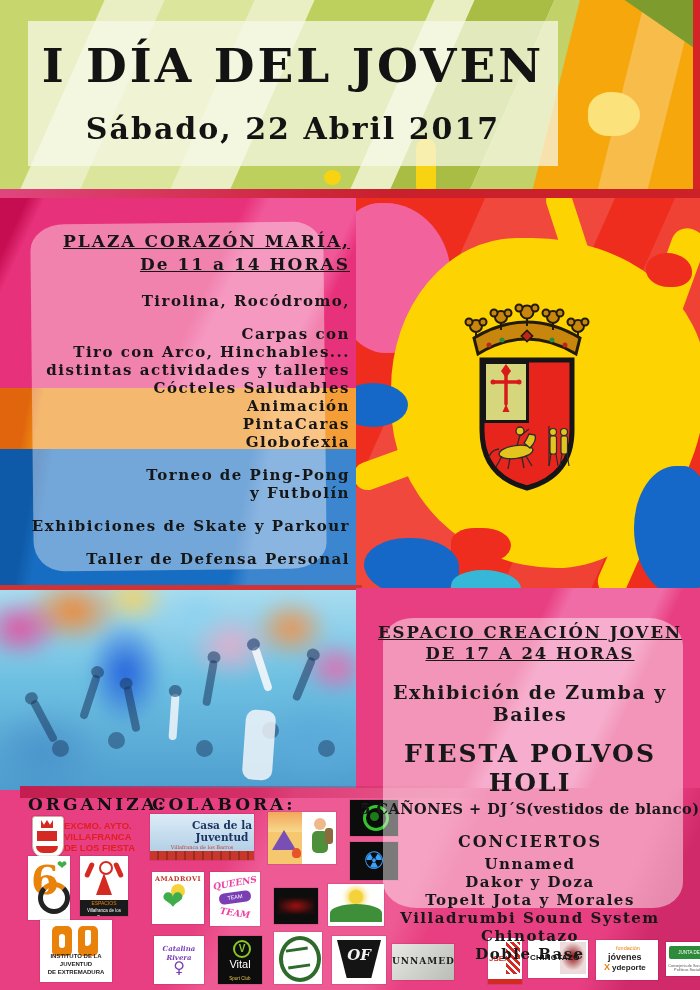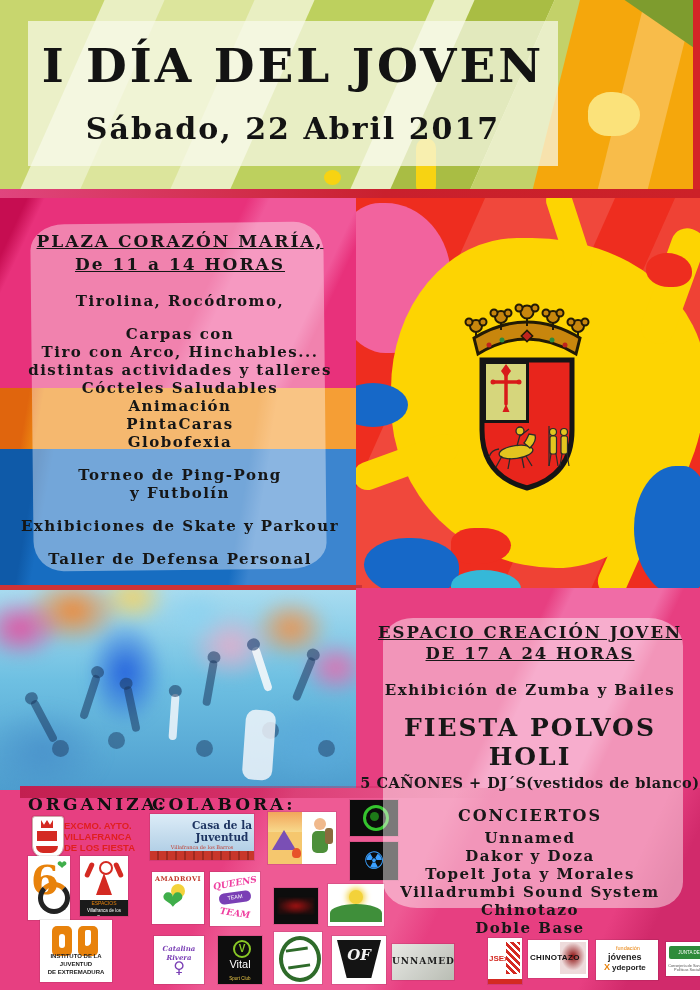--- a/index.html
+++ b/index.html
@@ -54,21 +54,21 @@
   .rb3{left:330px;top:300px;width:60px;height:80px;}
   .blue-patch{position:absolute;background:#1668c8;}
   .bp1{left:278px;top:268px;width:80px;height:130px;border-radius:55% 40% 45% 60%/50% 55% 40% 55%;}
   .bp2{left:8px;top:340px;width:95px;height:58px;border-radius:50% 55% 45% 60%;}
   .bp3{left:-18px;top:185px;width:70px;height:44px;border-radius:50%;}
   .cyan-blob{position:absolute;left:95px;top:372px;width:70px;height:34px;background:#35b8d8;border-radius:50% 60% 45% 55%;}
 
   
   .scroll{position:absolute;left:32px;top:223px;width:293px;height:347px;background:rgba(255,252,252,.40);
           border-radius:34px 30px 36px 30px/26px 30px 26px 30px;transform:rotate(-.6deg);}
-  .morning-text{position:absolute;left:10px;top:230px;width:340px;text-align:center;color:#161616;}
+  .morning-text{position:absolute;left:10px;top:230px;width:340px;text-align:right;color:#161616;}
   .m-head{font-size:17px;font-weight:bold;letter-spacing:2px;text-decoration:underline;line-height:23px;}
   .m-lines{margin-top:16px;}
   .m-line{font-size:15px;font-weight:bold;letter-spacing:1.5px;line-height:18px;}
   .gap{margin-top:15px;}
 
   
   .coa{position:absolute;left:452px;top:280px;}
 
   
   .photo-strip{position:absolute;left:0;top:585px;width:362px;height:5px;background:#cf3336;}
@@ -106,21 +106,21 @@
   .footer{position:absolute;left:0;top:788px;width:700px;height:202px;
           background:linear-gradient(115deg,#e73f81 0 30%,#ee5a94 35% 55%,#e73f81 60% 82%,#d12a6b 88%);margin-left:20px;}
   .footer-darkstrip{position:absolute;left:0;top:-2px;width:480px;height:12px;
                     background:linear-gradient(90deg,#c21f50,rgba(194,31,80,0));}
 
   
   .pillow{position:absolute;left:383px;top:618px;width:300px;height:290px;background:rgba(255,250,251,.46);
           border-radius:30px 34px 30px 34px/24px 28px 26px 26px;}
   .evening-text{position:absolute;left:360px;top:622px;width:340px;text-align:center;color:#181818;}
   .e-head{font-size:16.5px;font-weight:bold;letter-spacing:2px;text-decoration:underline;line-height:21px;}
-  .e-zumba{font-size:15px;font-weight:bold;letter-spacing:1.5px;margin-top:17px;}
+  .e-zumba{font-size:19px;font-weight:bold;letter-spacing:1.5px;margin-top:17px;}
   .e-fiesta{font-size:25px;font-weight:bold;letter-spacing:2px;margin-top:14px;}
   .e-detail{font-size:14.5px;font-weight:bold;letter-spacing:.5px;margin-top:3px;}
   .e-conc{font-size:16px;font-weight:bold;letter-spacing:2px;margin-top:15px;}
   .e-band{font-size:15px;font-weight:bold;letter-spacing:1.5px;line-height:18px;}
   .e-bands{margin-top:4px;}
 
   
   .org-label,.col-label{position:absolute;font-size:17px;font-weight:bold;letter-spacing:3px;color:#111;}
   .org-label{left:8px;top:6px;}
   .col-label{left:132px;top:6px;}

